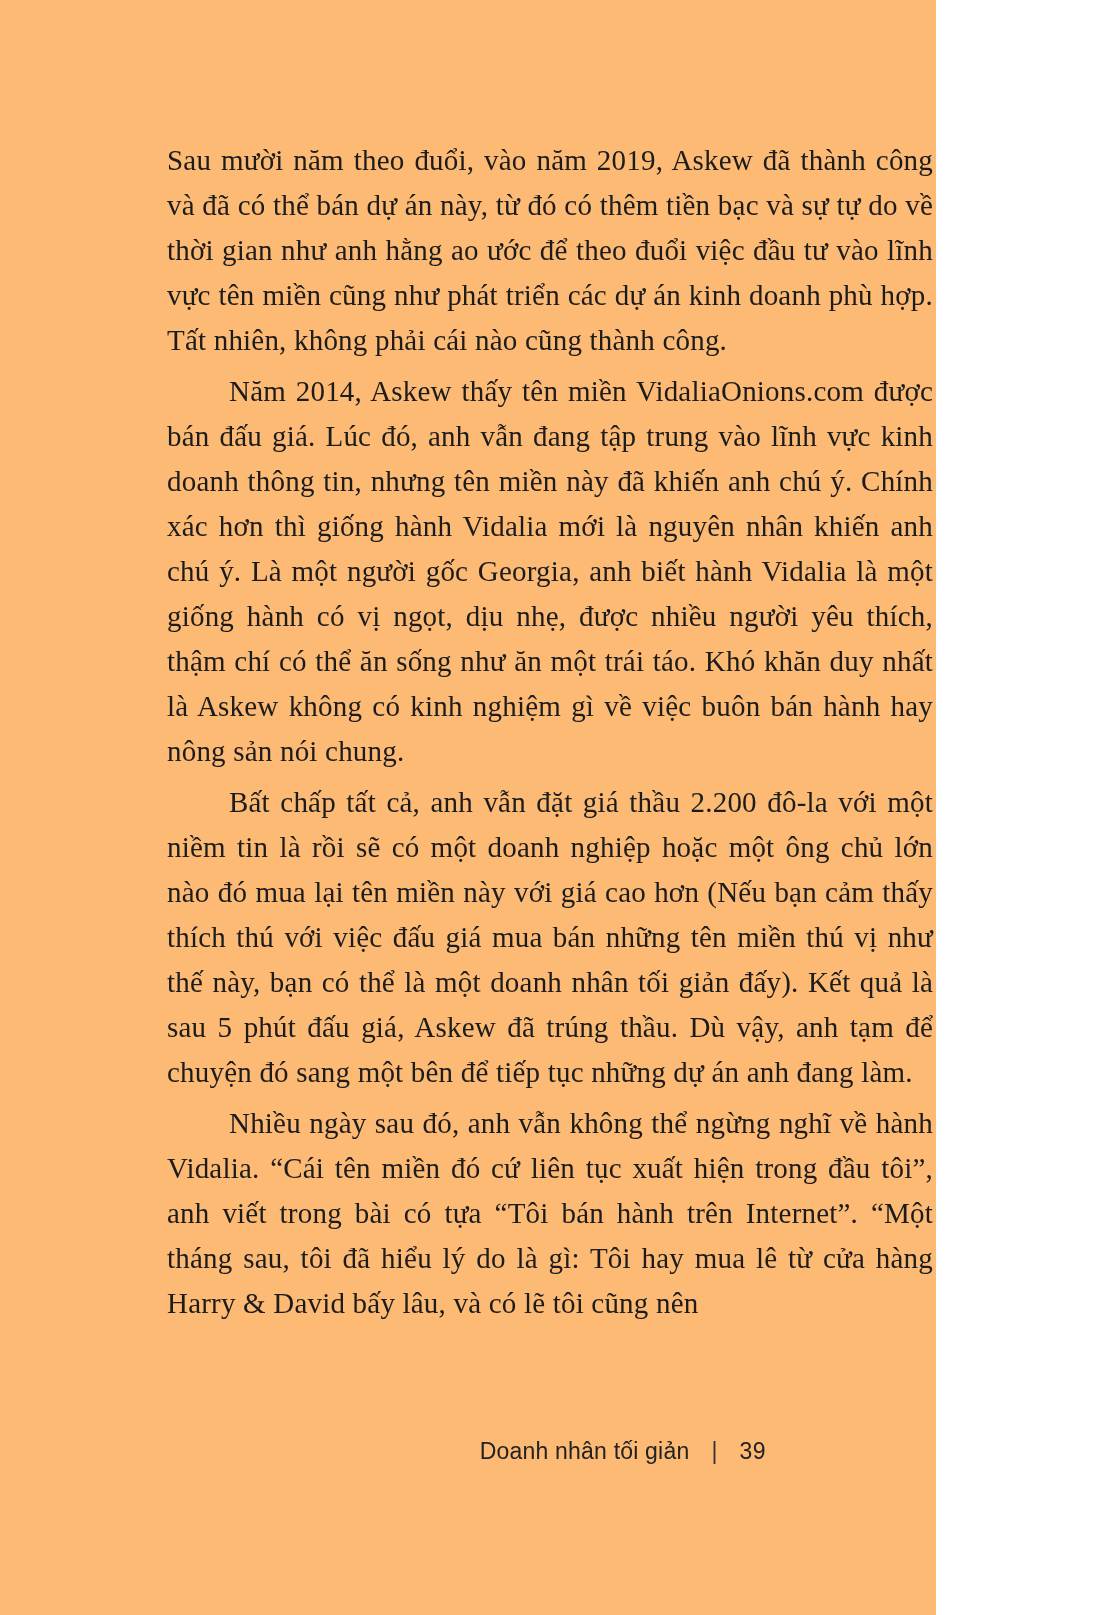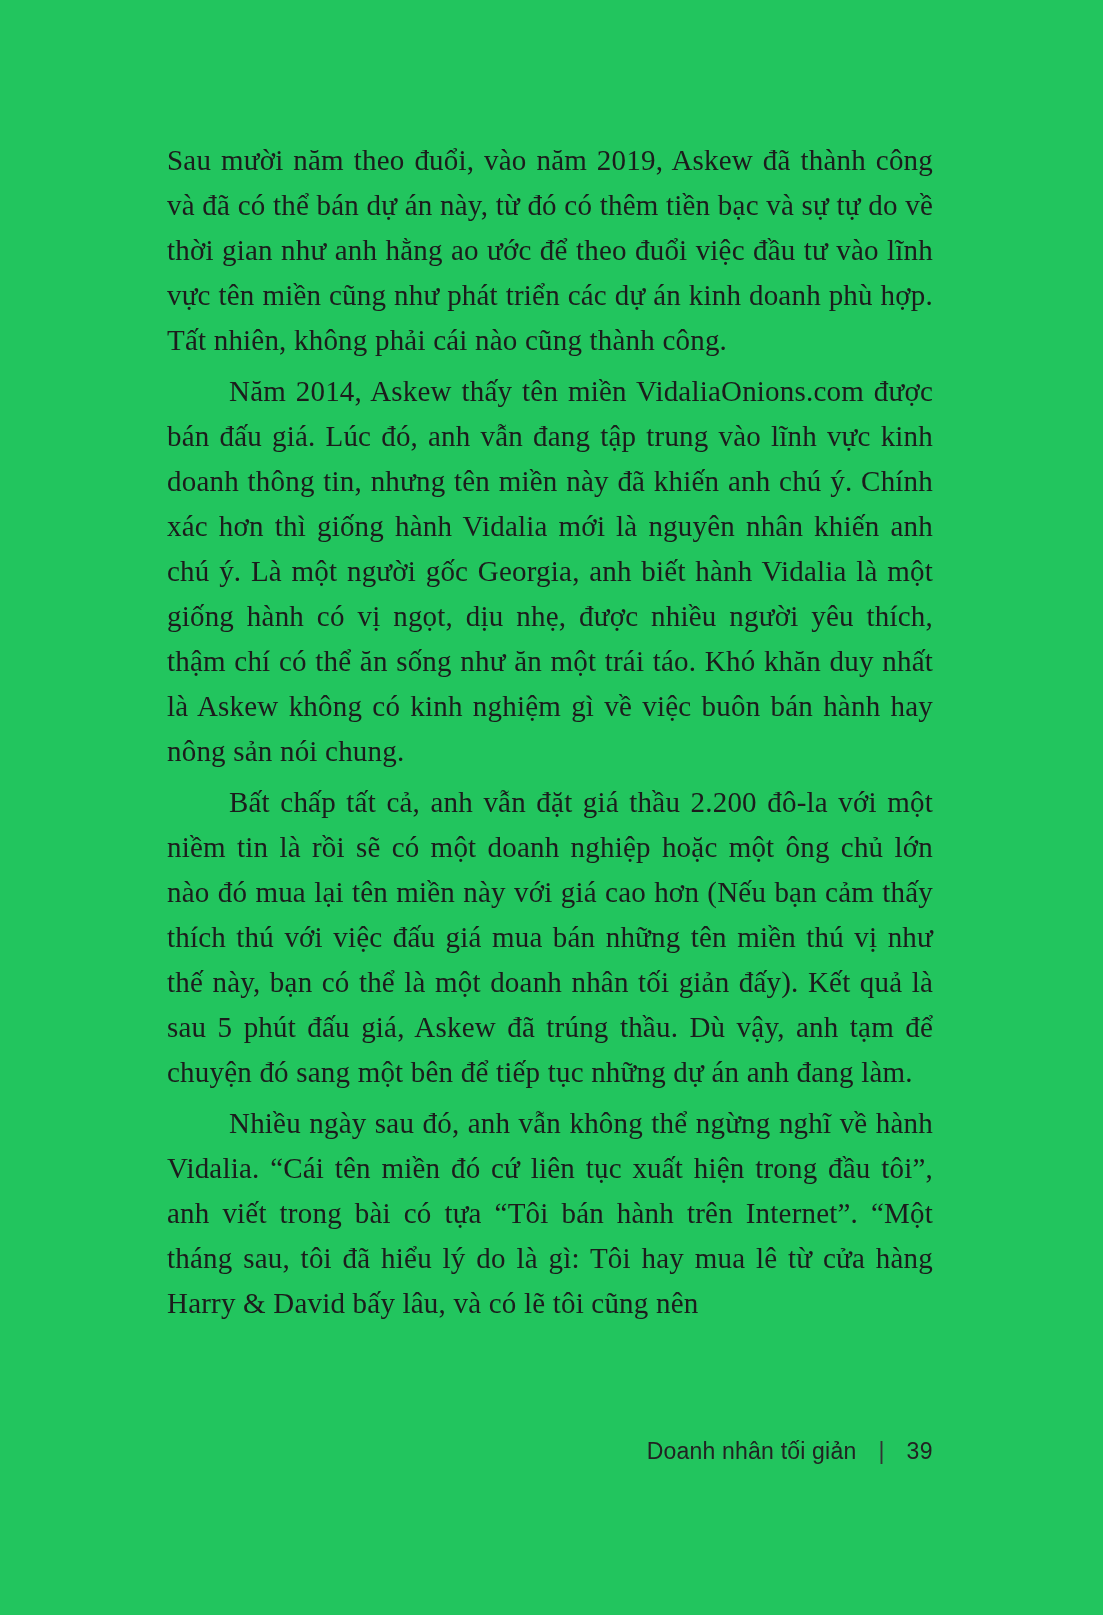--- a/index.html
+++ b/index.html
@@ -3,23 +3,23 @@
 <meta charset="utf-8">
 <title>Doanh nhân tối giản - trang 23</title>
 <style>
   html, body {
     margin: 0;
     padding: 0;
     background: #ffffff;
   }
   .page {
     position: relative;
-    width: 1103px;
+    width: 936px;
     height: 1615px;
-    background: #22c55e;
+    background: #fdba74;
     overflow: hidden;
     font-family: "Liberation Serif", "DejaVu Serif", serif;
     color: #1c1c1c;
   }
   .content {
     position: absolute;
     top: 138px;
     left: 167px;
     width: 766px;
     font-size: 29px;

